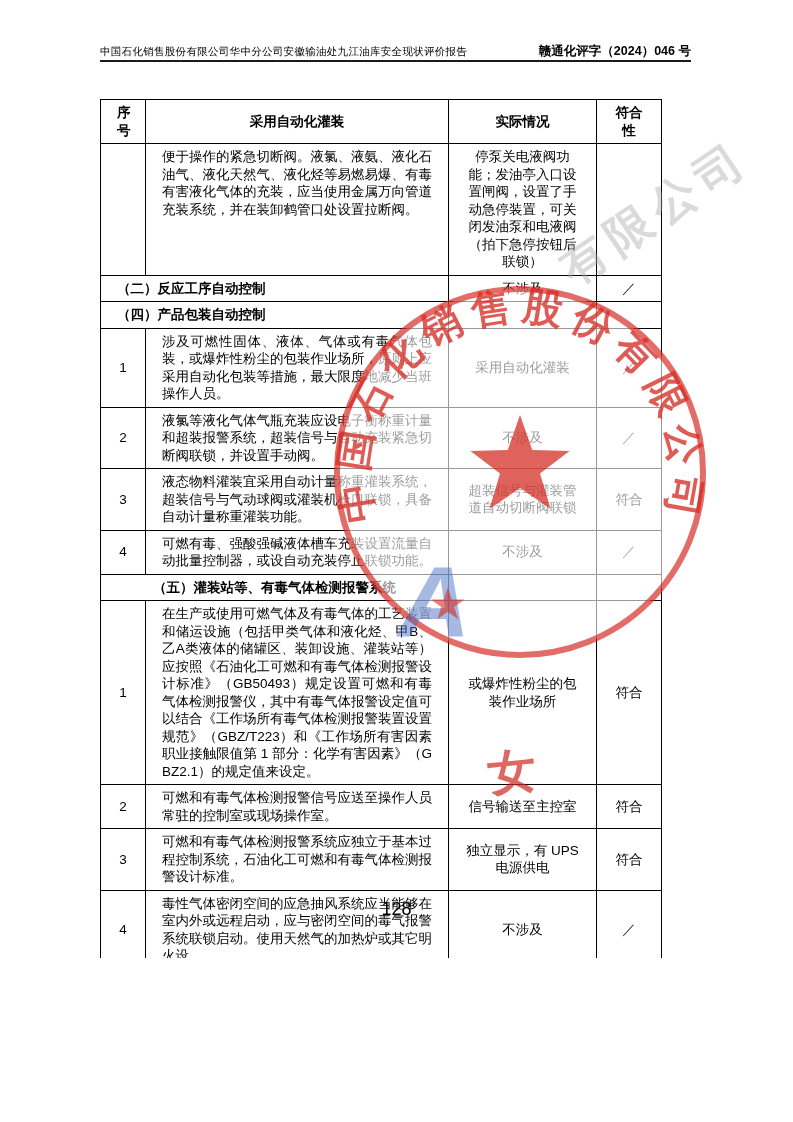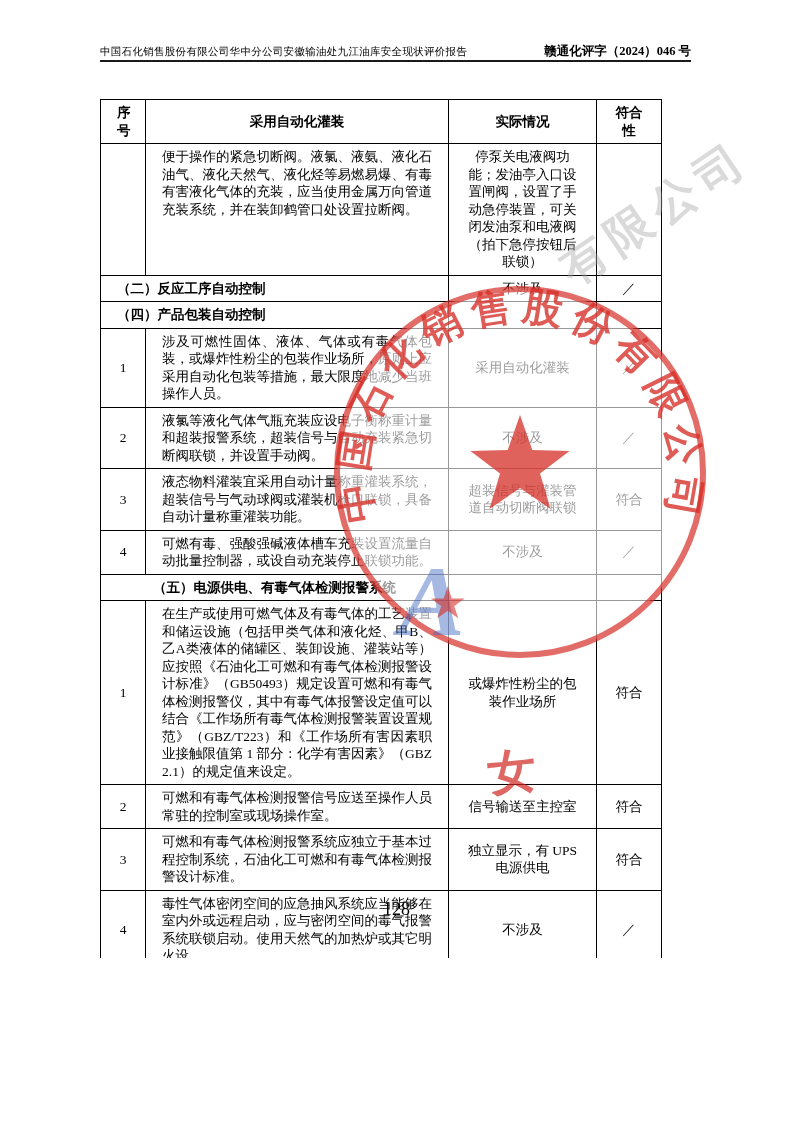--- a/index.html
+++ b/index.html
@@ -1,18 +1,18 @@
 <!DOCTYPE html>
 <html><head>
 <meta charset="utf-8">
 <style>
   html,body { margin:0; padding:0; background:#ffffff; }
   .page {
     position:relative; width:793px; height:958px; background:#ffffff;
-    font-family:Liberation Serif, serif; color:#000;
+    font-family:Liberation Sans, sans-serif; color:#000;
     overflow:hidden;
   }
   .hdr {
     position:absolute; top:43px; left:100px; width:591px;
     display:flex; justify-content:space-between; align-items:baseline;
   }
   .hdr-left  { font-size:10.5px; letter-spacing:0.3px; }
   .hdr-right { font-size:12.5px; font-weight:bold; white-space:nowrap; }
   .hdr-rule  { position:absolute; top:60px; left:100px; width:591px; border-top:2.5px solid #1a1a1a; }
 
@@ -119,21 +119,21 @@
           <td class="c-actual">超装信号与灌装管道自动切断阀联锁</td>
           <td class="c-comp">符合</td>
         </tr>
         <tr>
           <td class="c-no">4</td>
           <td class="c-text">可燃有毒、强酸强碱液体槽车充装设置流量自动批量控制器，或设自动充装停止联锁功能。</td>
           <td class="c-actual">不涉及</td>
           <td class="c-comp">／</td>
         </tr>
         <tr>
-          <td colspan="2" class="c-text section center">（五）电源供电、有毒气体检测报警系统</td>
+          <td colspan="2" class="c-text section center">（五）灌装站等、有毒气体检测报警系统</td>
           <td class="c-actual"></td>
           <td class="c-comp"></td>
         </tr>
         <tr>
           <td class="c-no">1</td>
           <td class="c-text">在生产或使用可燃气体及有毒气体的工艺装置和储运设施（包括甲类气体和液化烃、甲B、乙A类液体的储罐区、装卸设施、灌装站等）应按照《石油化工可燃和有毒气体检测报警设计标准》（GB50493）规定设置可燃和有毒气体检测报警仪，其中有毒气体报警设定值可以结合《工作场所有毒气体检测报警装置设置规范》（GBZ/T223）和《工作场所有害因素职业接触限值第 1 部分：化学有害因素》（GBZ2.1）的规定值来设定。</td>
           <td class="c-actual">或爆炸性粉尘的包装作业场所</td>
           <td class="c-comp">符合</td>
         </tr>
         <tr>

